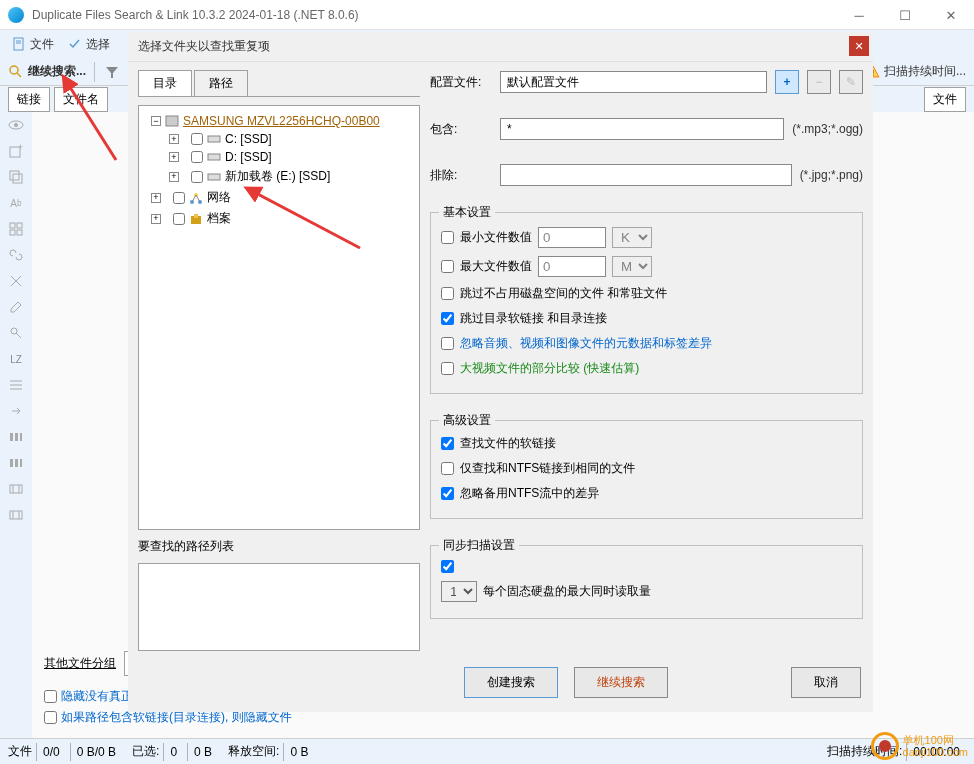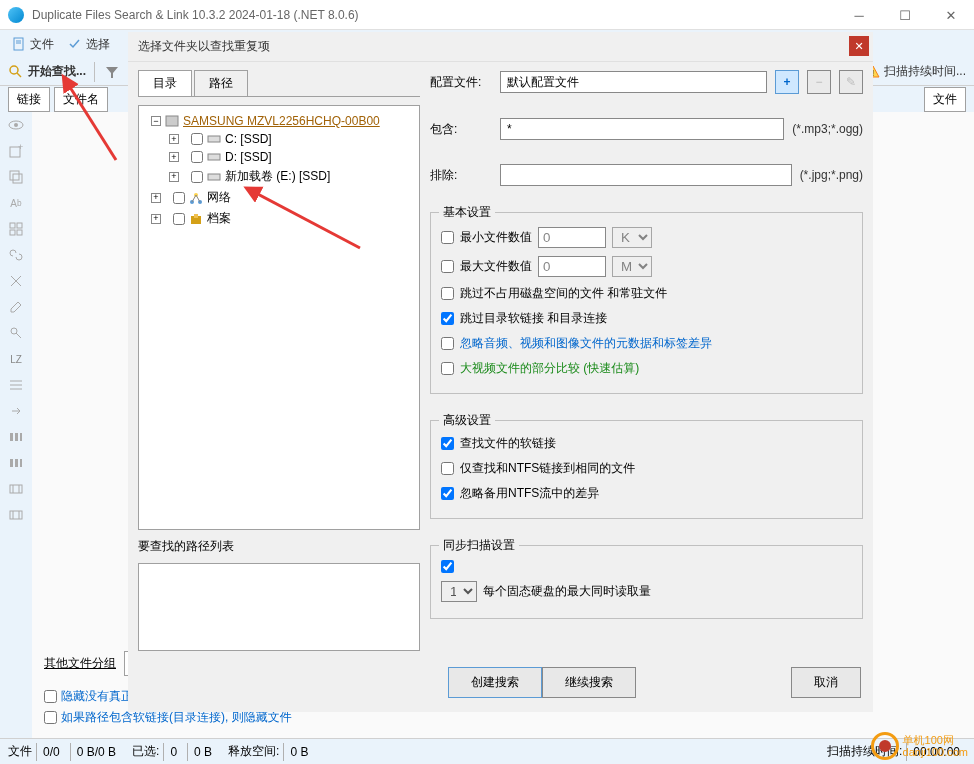--- a/index.html
+++ b/index.html
@@ -87,25 +87,25 @@
 .fieldset { border: 1px solid #c0c0c0; padding: 10px 10px 12px 10px; position: relative; margin-top: 2px; }
 .fieldset .legend { position: absolute; top: -9px; left: 8px; background: #f0f0f0; padding: 0 4px; font-size: 12px; }
 .fs-row { display: flex; align-items: center; gap: 6px; padding: 4px 0; font-size: 12px; }
 .fs-row input[type=checkbox] { width: 13px; height: 13px; }
 .fs-row .num-input { width: 68px; border: 1px solid #888; padding: 2px 4px; color: #888; background: #fff; }
 .fs-row select { border: 1px solid #888; padding: 1px 4px; width: 40px; color: #555; }
 .fs-row .blue-link { color: #0066cc; }
 .fs-row .green-link { color: #1a8a1a; }
 .fs-row .chk-blue { accent-color: #0066cc; }
 
-.dlg-buttons { display: flex; gap: 0; justify-content: flex-start; padding: 6px 12px 14px 20px; }
+.dlg-buttons { display: flex; gap: 16px; justify-content: flex-start; padding: 6px 12px 14px 20px; }
 .dlg-buttons .spacer { flex: 1; }
 .dlg-btn { padding: 6px 22px; border: 1px solid #888; background: #e8e8e8; font-size: 12px; }
 .dlg-btn.primary { border: 1px solid #5b9bd5; }
-.dlg-btn.disabled { color: #000000; }
+.dlg-btn.disabled { color: #c2410c; }
 
 
 .arrow { position: absolute; pointer-events: none; }
 
 
 .watermark { position: absolute; right: 6px; bottom: 4px; display: flex; align-items: center; gap: 4px; }
 .watermark .circ { width: 28px; height: 28px; border: 3px solid #f39c12; border-radius: 50%; display: flex; align-items: center; justify-content: center; }
 .watermark .inner { width: 12px; height: 12px; background: #c0392b; border-radius: 50%; }
 .watermark .txt { font-size: 11px; color: #f39c12; line-height: 1.1; }
 
@@ -146,21 +146,21 @@
 </div>
 
 <div class="toolbar">
   <div class="start-search">
     <span>
         <svg width="16" height="16">
           <circle cx="6" cy="6" r="4" fill="none" stroke="#d4a017" stroke-width="1.5"></circle>
           <line x1="9" y1="9" x2="13" y2="13" stroke="#d4a017" stroke-width="1.5"></line>
         </svg>
       </span>
-    <span>开始查找...</span>
+    <span>继续搜索...</span>
   </div>
   <div class="sep"></div>
   <div class="tb-group">
     <div class="tb-btn">
         <svg width="16" height="16">
           <polygon points="2,3 14,3 9,9 9,14 7,14 7,9" fill="#888"></polygon>
         </svg>
       </div>
     <div class="tb-btn">
         <svg width="16" height="16">

